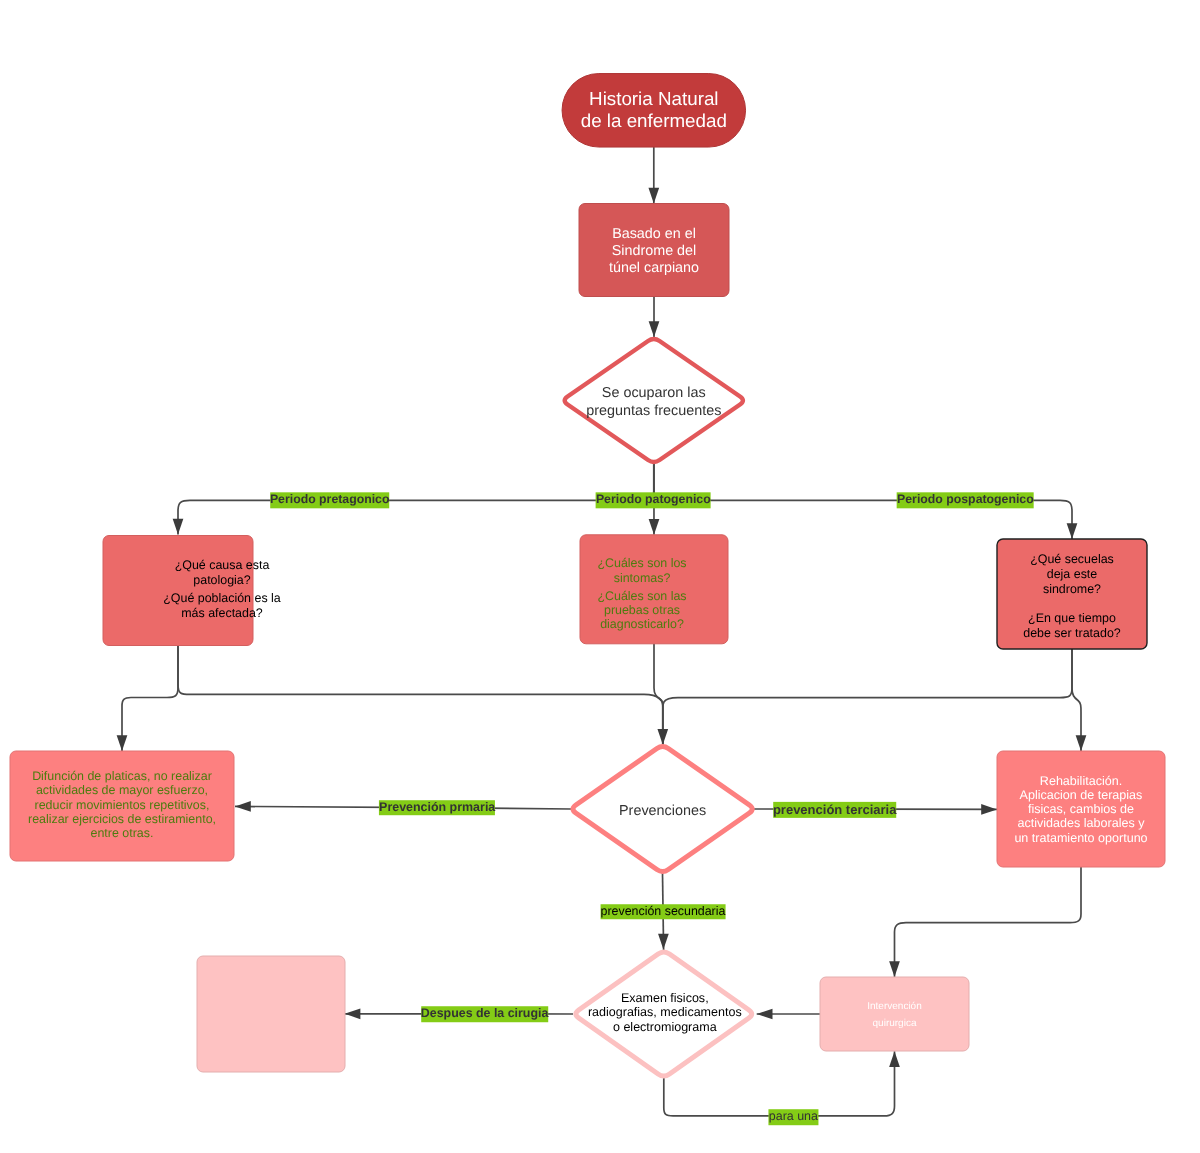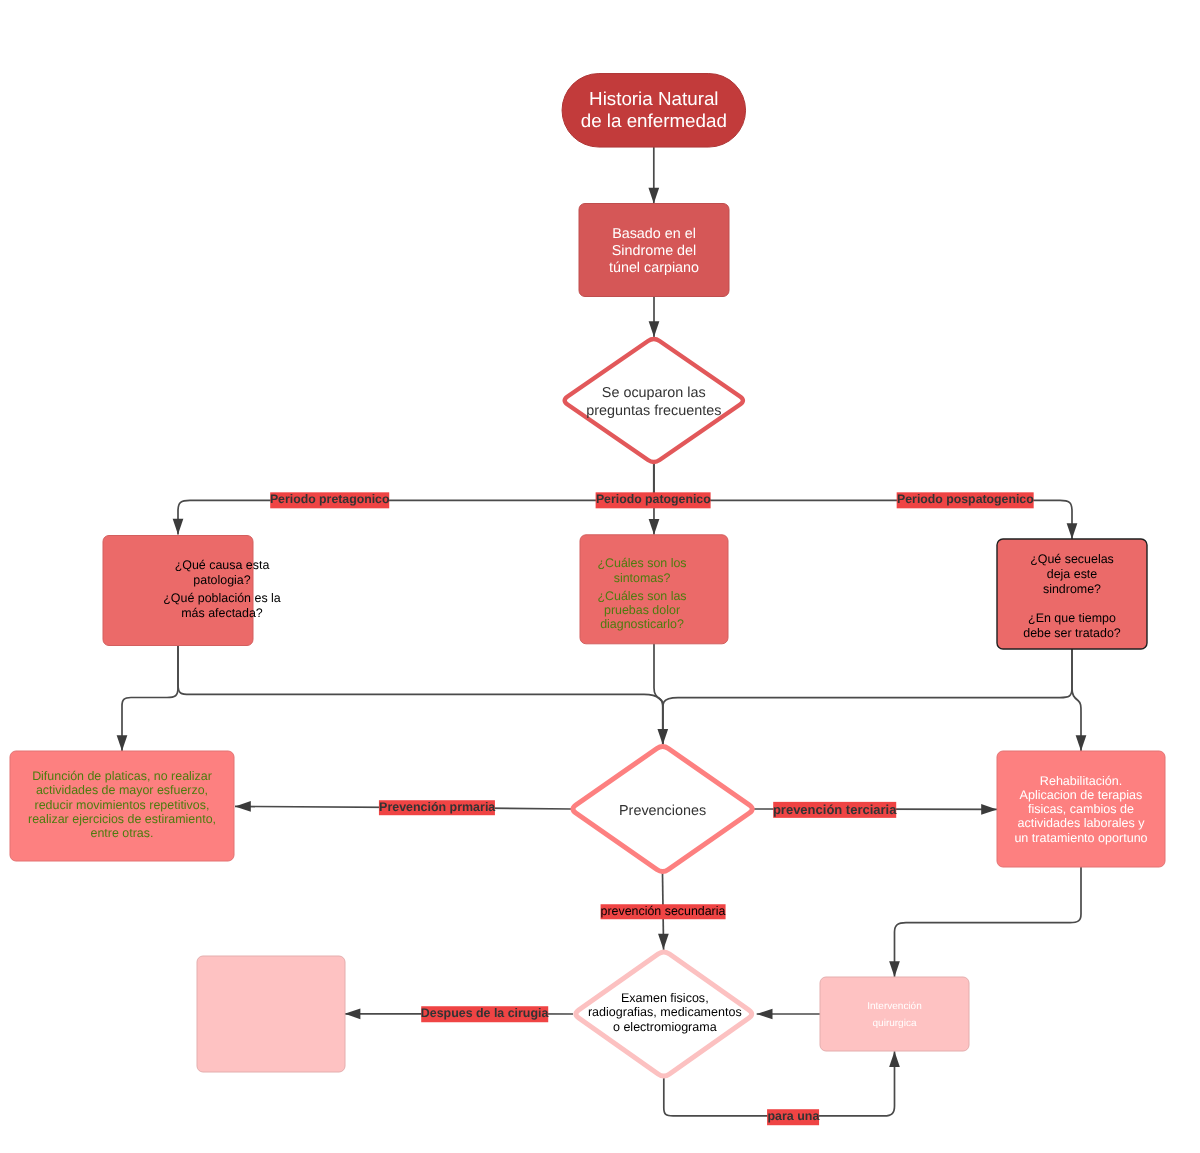--- a/index.html
+++ b/index.html
@@ -4,21 +4,21 @@
 <title>Historia Natural de la enfermedad</title>
 <style>
   html,body{margin:0;padding:0;background:#ffffff;}
   #stage{position:relative;width:1200px;height:1153px;background:#ffffff;overflow:hidden;
          font-family:"Liberation Sans", sans-serif;
          -webkit-font-smoothing:antialiased;text-rendering:geometricPrecision;}
   svg.layer{position:absolute;left:0;top:0;width:1200px;height:1153px;display:block;}
   .nlabel{position:absolute;text-align:center;white-space:pre;pointer-events:none;}
   .nlabel p{margin:0;padding:0;}
   .elabel{position:absolute;text-align:center;white-space:pre;pointer-events:none;
-          color:#333333;background:#ef4444;line-height:1.25;padding:0;}
+          color:#333333;background:#84cc16;line-height:1.25;padding:0;}
 </style>
 </head>
 <body>
 
 <div id="stage">
   <svg class="layer" viewBox="0 0 1200 1153">
     <g>
     <path d="M 653.8 147.05 L 653.8 203.5" fill="none" stroke="#4A4A4A" stroke-width="1.7" stroke-linecap="butt" stroke-linejoin="round"></path>
     <polygon points="653.8,203.5 648.4499999999999,187.7 659.15,187.7" fill="#3B3B3B"></polygon>
     <path d="M 654 296.5 L 654 337" fill="none" stroke="#4A4A4A" stroke-width="1.7" stroke-linecap="butt" stroke-linejoin="round"></path>
@@ -64,28 +64,28 @@
     <rect x="997.00" y="751.00" width="168.00" height="116.00" rx="6" ry="6" fill="#FD8080" stroke="#E37373" stroke-width="1"></rect>
     <rect x="197.00" y="956.00" width="148.00" height="116.00" rx="6" ry="6" fill="#FEC2C2" stroke="#E4AEAE" stroke-width="1"></rect>
     <path d="M 658.08 954.03 Q 663.80 950.00 669.52 954.03 L 748.88 1009.97 Q 754.60 1014.00 748.88 1018.03 L 669.52 1073.97 Q 663.80 1078.00 658.08 1073.97 L 578.72 1018.03 Q 573.00 1014.00 578.72 1009.97 Z" fill="#ffffff" stroke="#FCC1C1" stroke-width="5.0" stroke-linejoin="round"></path>
     <rect x="820.00" y="977.00" width="149.00" height="74.00" rx="6" ry="6" fill="#FEC2C2" stroke="#E4AEAE" stroke-width="1"></rect>
     </g>
   </svg>
   <div class="nlabel" style="left:562.05px;top:88.30px;width:183.50px;font-size:18.8px;line-height:21.2px;color:#FFFFFF;"><p style=""><span>Historia Natural</span><br><span>de la enfermedad</span></p></div>
   <div class="nlabel" style="left:579.00px;top:226.27px;width:150.00px;font-size:14.33px;line-height:16.95px;color:#FFFFFF;"><p style=""><span>Basado en el</span><br><span>Sindrome del</span><br><span>túnel carpiano</span></p></div>
   <div class="nlabel" style="left:561.80px;top:385.40px;width:184.00px;font-size:14.38px;line-height:17.5px;color:#333333;"><p style=""><span>Se ocuparon las</span><br><span>preguntas frecuentes</span></p></div>
   <div class="nlabel" style="left:103.00px;top:558.15px;width:150.00px;font-size:12.45px;line-height:14.9px;color:#000000;margin-left:44px;"><p style=""><span>¿Qué causa esta</span><br><span>patologia?</span></p><p style="margin-top:3.1px;"><span>¿Qué población es la</span><br><span>más afectada?</span></p></div>
-  <div class="nlabel" style="left:568px;top:556.25px;width:148.00px;font-size:12.45px;line-height:14.3px;color:#4d7c0f;"><p style=""><span>¿Cuáles son los</span><br><span>sintomas?</span></p><p style="margin-top:4.0px;"><span>¿Cuáles son las</span><br><span>pruebas dolor</span><br><span>diagnosticarlo?</span></p></div>
+  <div class="nlabel" style="left:568px;top:556.25px;width:148.00px;font-size:12.45px;line-height:14.3px;color:#4d7c0f;"><p style=""><span>¿Cuáles son los</span><br><span>sintomas?</span></p><p style="margin-top:4.0px;"><span>¿Cuáles son las</span><br><span>pruebas otras</span><br><span>diagnosticarlo?</span></p></div>
   <div class="nlabel" style="left:997.00px;top:552.30px;width:150.00px;font-size:12.45px;line-height:14.7px;color:#000000;"><p style=""><span>¿Qué secuelas</span><br><span>deja este</span><br><span>sindrome?</span><br><span></span><br><span>¿En que tiempo</span><br><span>debe ser tratado?</span></p></div>
   <div class="nlabel" style="left:10.00px;top:769.23px;width:224.00px;font-size:12.45px;line-height:14.15px;color:#4d7c0f;"><p style=""><span>Difunción de platicas, no realizar</span><br><span>actividades de mayor esfuerzo,</span><br><span>reducir movimientos repetitivos,</span><br><span>realizar ejercicios de estiramiento,</span><br><span>entre otras.</span></p></div>
   <div class="nlabel" style="left:570.10px;top:802.95px;width:185.00px;font-size:14.38px;line-height:17.5px;color:#333333;"><p style=""><span>Prevenciones</span></p></div>
   <div class="nlabel" style="left:997.00px;top:773.70px;width:168.00px;font-size:12.55px;line-height:14.2px;color:#FFFFFF;"><p style=""><span>Rehabilitación.</span><br><span>Aplicacion de terapias</span><br><span>fisicas, cambios de</span><br><span>actividades laborales y</span><br><span>un tratamiento oportuno</span></p></div>
   <div class="nlabel" style="left:574.00px;top:990.60px;width:181.60px;font-size:12.52px;line-height:14.8px;color:#000000;"><p style=""><span>Examen fisicos,</span><br><span>radiografias, medicamentos</span><br><span>o electromiograma</span></p></div>
   <div class="nlabel" style="left:820.00px;top:997.70px;width:149.00px;font-size:10px;line-height:17.5px;color:#FFFFFF;"><p style=""><span>Intervención</span><br><span>quirurgica</span></p></div>
   <div class="elabel" style="left:329.7px;top:500.3px;transform:translate(-50%,-50%);font-weight:bold;font-size:12.3px;color:#333333;">Periodo pretagonico</div>
   <div class="elabel" style="left:653.3px;top:500.3px;transform:translate(-50%,-50%);font-weight:bold;font-size:12.3px;color:#333333;">Periodo patogenico</div>
   <div class="elabel" style="left:965.4px;top:500.3px;transform:translate(-50%,-50%);font-weight:bold;font-size:12.3px;color:#333333;">Periodo pospatogenico</div>
   <div class="elabel" style="left:437.2px;top:807.8px;transform:translate(-50%,-50%);font-weight:bold;font-size:12.45px;color:#333333;">Prevención prmaria</div>
   <div class="elabel" style="left:834.7px;top:810.1px;transform:translate(-50%,-50%);font-weight:bold;font-size:13px;color:#333333;">prevención terciaria</div>
   <div class="elabel" style="left:663.0px;top:911.6px;transform:translate(-50%,-50%);font-weight:normal;font-size:12.42px;color:#000000;">prevención secundaria</div>
   <div class="elabel" style="left:484.6px;top:1014.4px;transform:translate(-50%,-50%);font-weight:bold;font-size:12.42px;color:#333333;">Despues de la cirugia</div>
-  <div class="elabel" style="left:793.4px;top:1117.4px;transform:translate(-50%,-50%);font-weight:bold;font-size:12.45px;color:#333333;">para una</div>
+  <div class="elabel" style="left:793.4px;top:1117.4px;transform:translate(-50%,-50%);font-weight:normal;font-size:12.45px;color:#333333;">para una</div>
 </div>
 
 </body></html>

